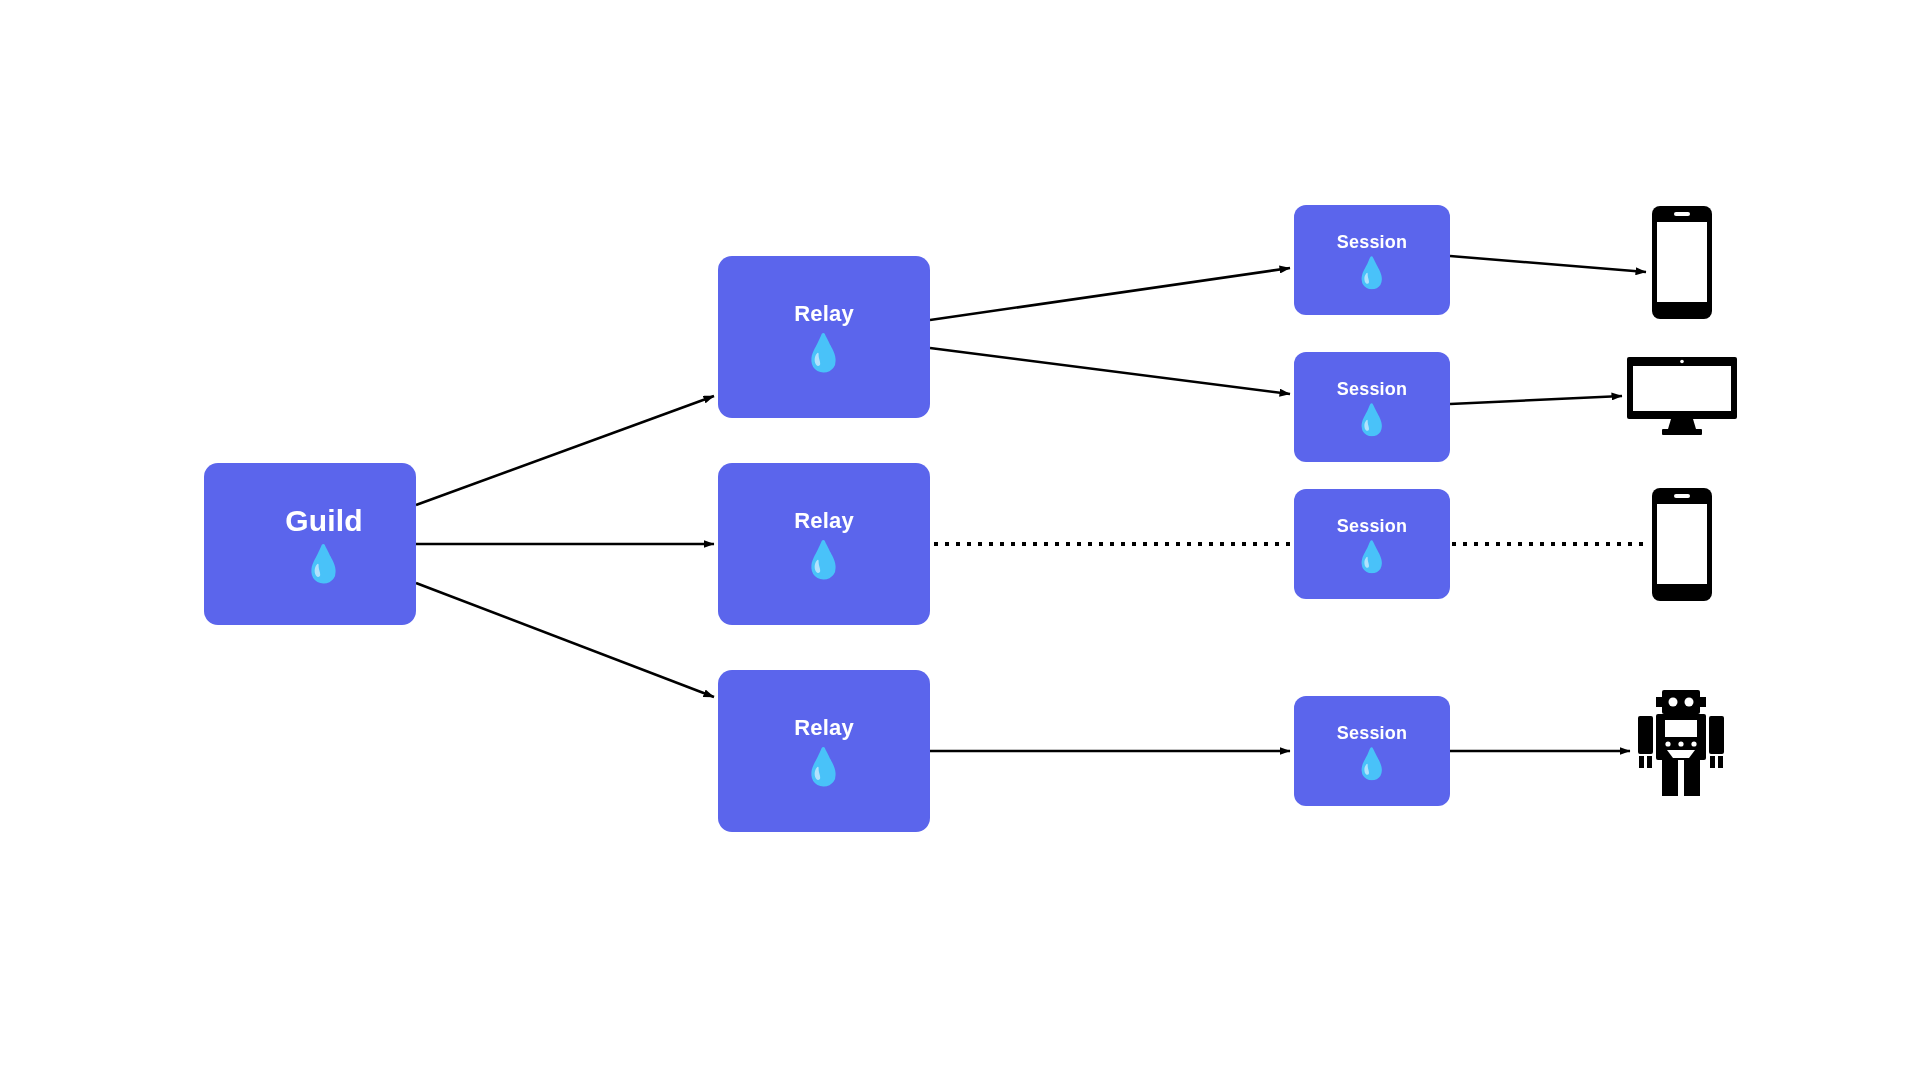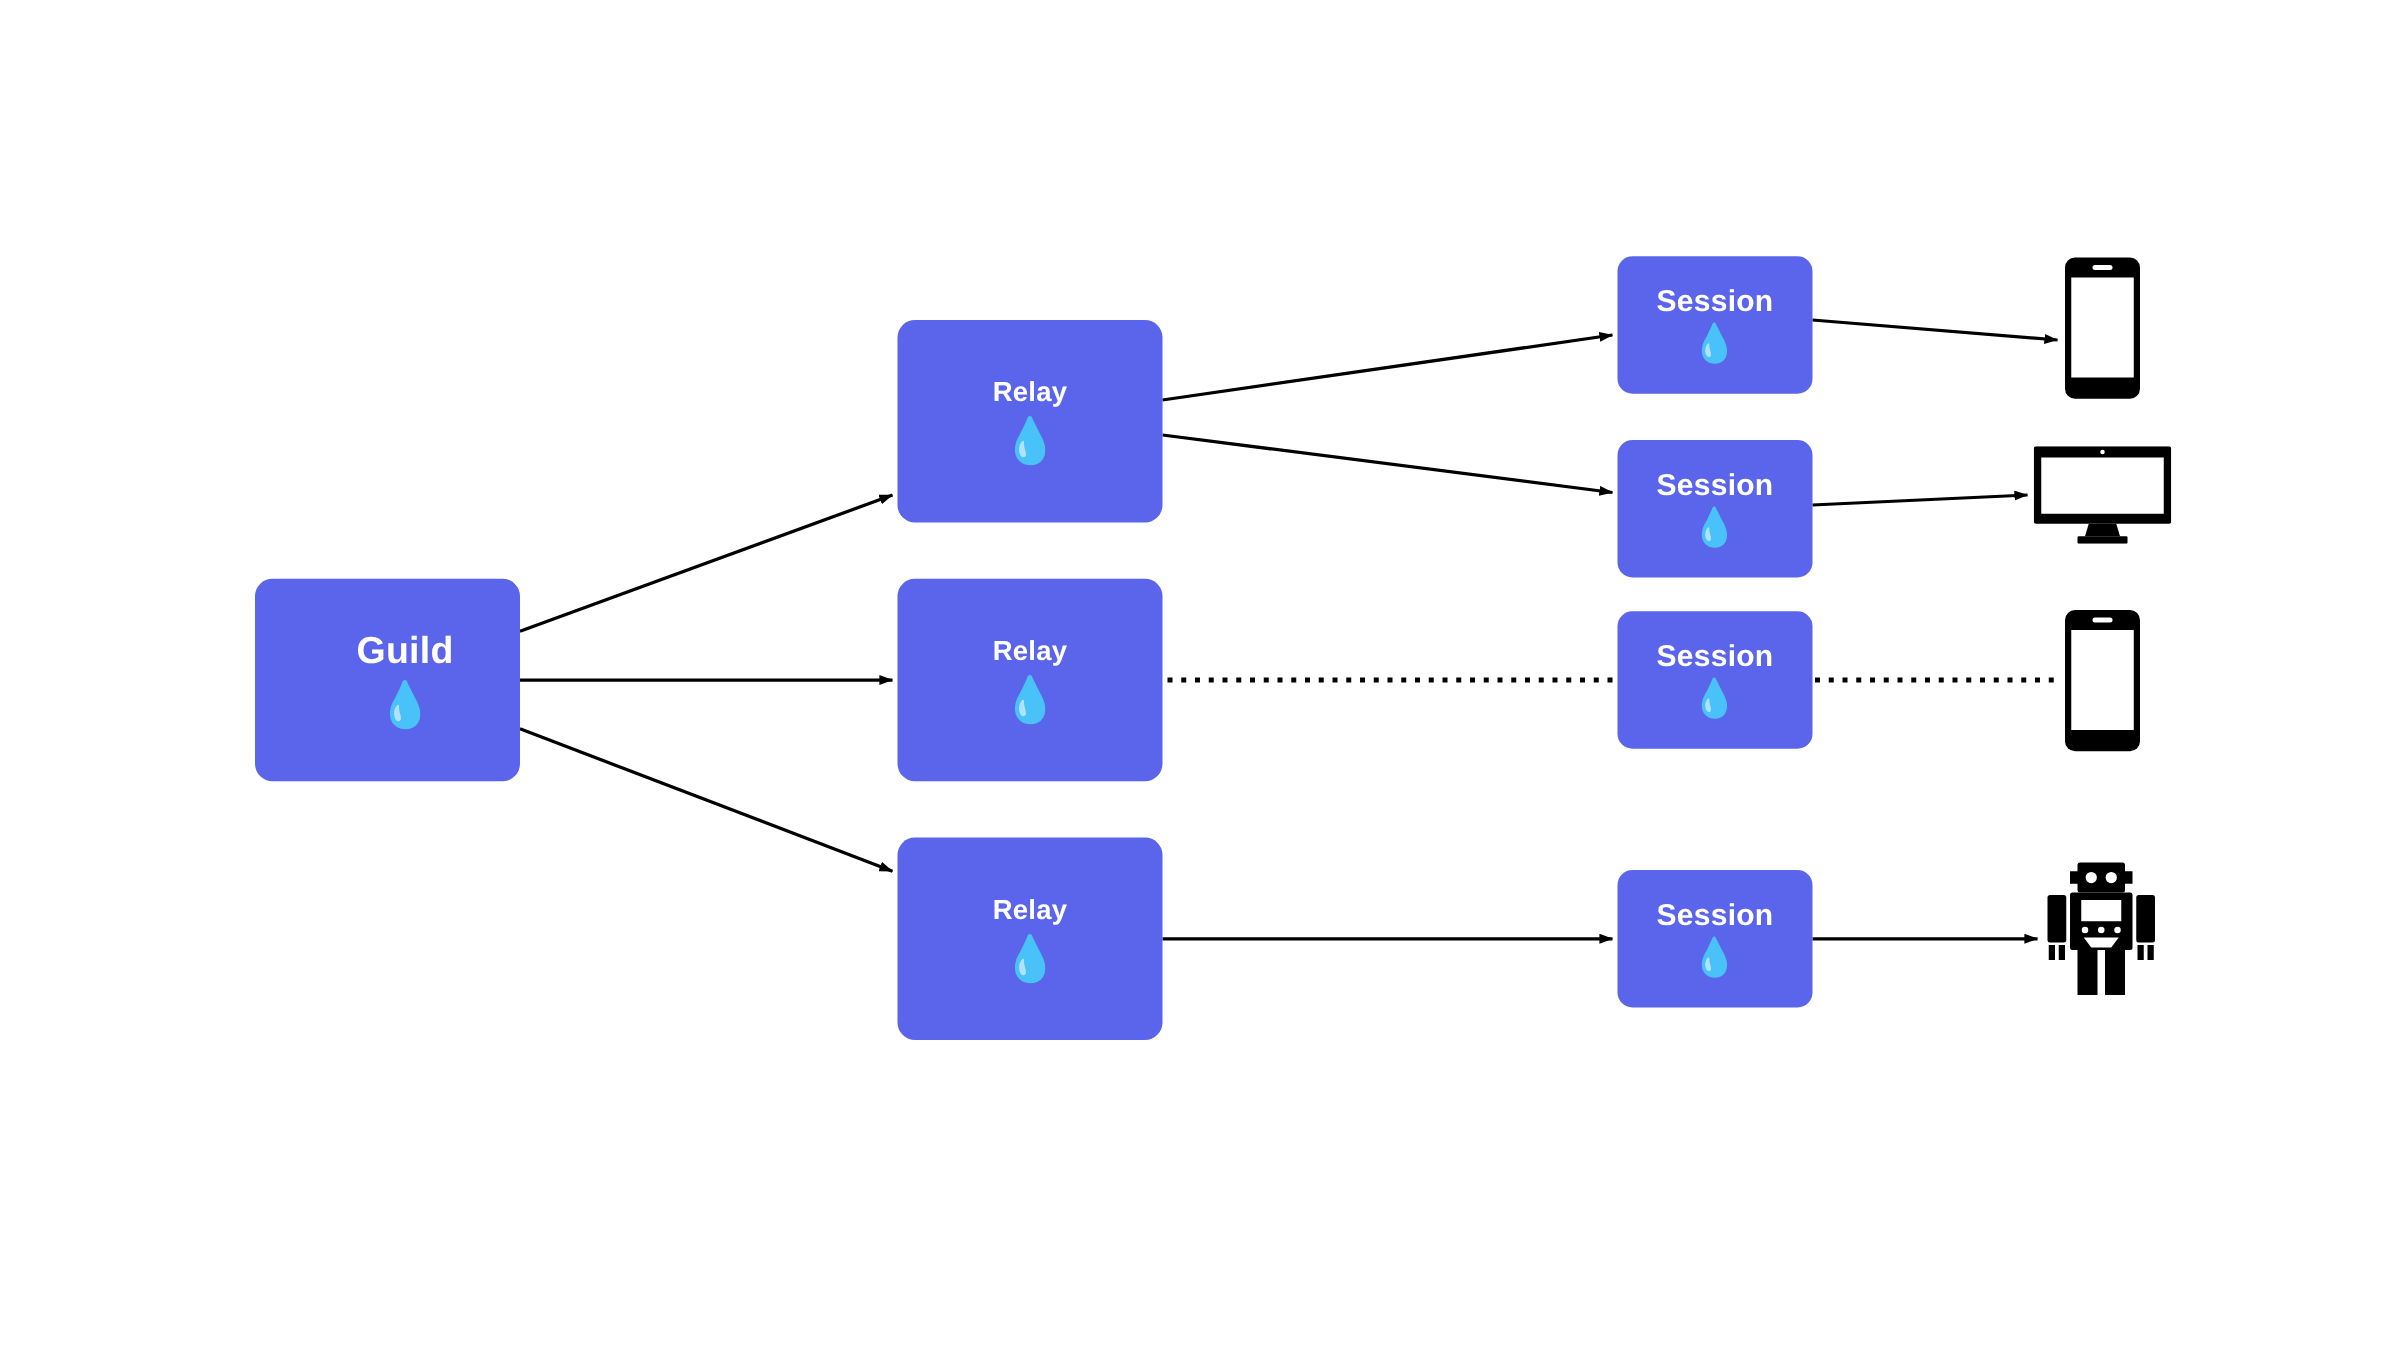--- a/index.html
+++ b/index.html
@@ -48,21 +48,21 @@
     margin-top: 10px;
     filter: saturate(1.05);
   }
   .node.guild  { width: 212px; height: 162px; padding-left: 28px; }
   .node.guild  .node-label { font-size: 30px; }
   .node.guild  .node-emoji { font-size: 36px; }
   .node.relay  { width: 212px; height: 162px; }
   .node.relay  .node-label { font-size: 22px; }
   .node.relay  .node-emoji { font-size: 36px; }
   .node.session { width: 156px; height: 110px; border-radius: 12px; }
-  .node.session .node-label { font-size: 24px; }
+  .node.session .node-label { font-size: 18px; }
   .node.session .node-emoji { font-size: 30px; margin-top: 7px; }
 
   .device {
     position: absolute;
     display: block;
   }
   .device svg { display: block; }
 </style>
 </head>
 <body>

